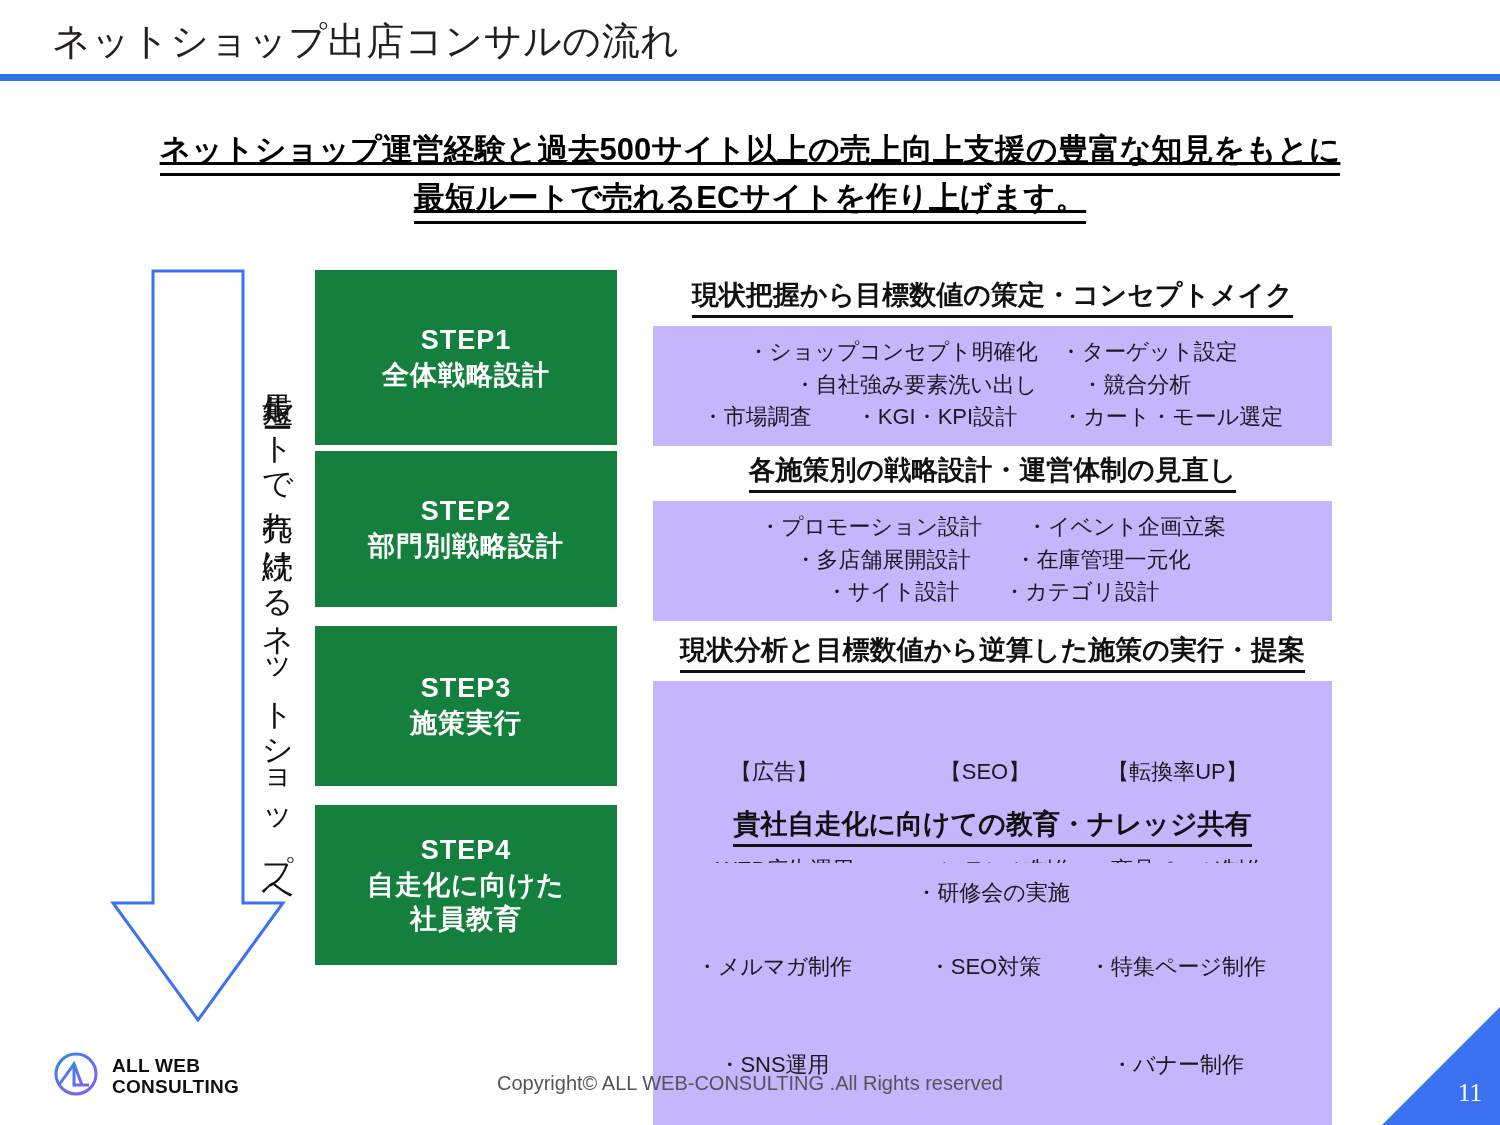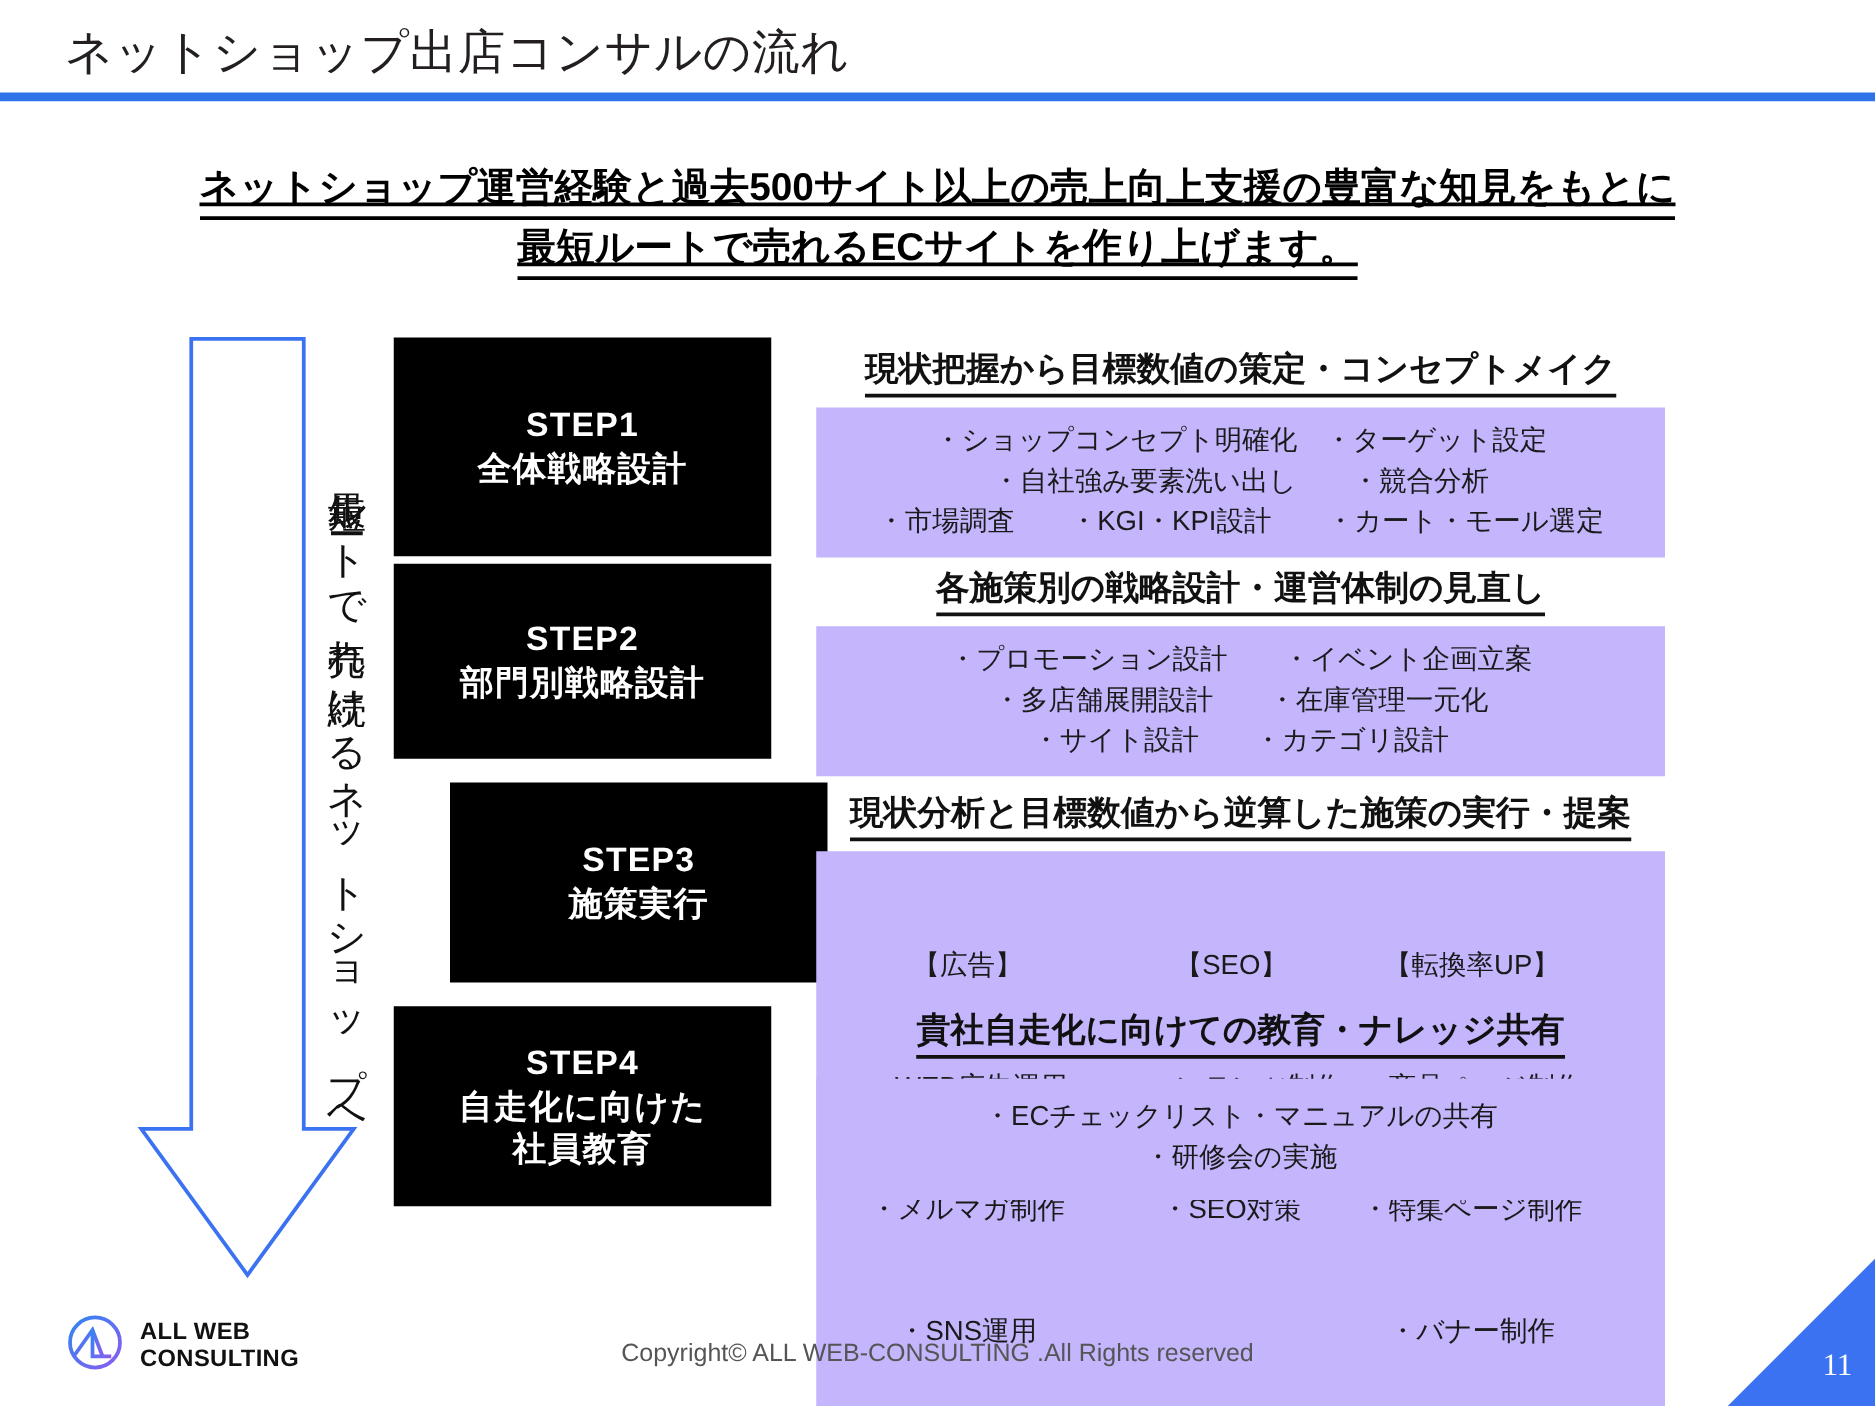--- a/index.html
+++ b/index.html
@@ -86,21 +86,21 @@
     color: #111111;
     line-height: 1;
     white-space: nowrap;
   }
 
   
   .step-box {
     position: absolute;
     left: 315px;
     width: 302px;
-    background: #000000;
+    background: #15803d;
     color: #ffffff;
     display: flex;
     flex-direction: column;
     align-items: center;
     justify-content: center;
     text-align: center;
     font-weight: bold;
     line-height: 1.28;
   }
   .step-num { font-size: 27px; letter-spacing: 1px; }
@@ -222,21 +222,21 @@
   </div>
   <div class="panel" style="top:452px;">
     <div class="panel-heading">各施策別の戦略設計・運営体制の見直し</div>
     <div class="panel-body">
       <div class="line">・プロモーション設計　　・イベント企画立案</div>
       <div class="line">・多店舗展開設計　　・在庫管理一元化</div>
       <div class="line">・サイト設計　　・カテゴリ設計</div>
     </div>
   </div>
 
-  <div class="step-box" style="top:626px; height:160px;margin-left:45px;">
+  <div class="step-box" style="top:626px; height:160px;">
     <div class="step-num">STEP3</div>
     <div class="step-name">施策実行</div>
   </div>
   <div class="panel" style="top:632px;">
     <div class="panel-heading">現状分析と目標数値から逆算した施策の実行・提案</div>
     <div class="panel-body">
       <div class="cols">
         <div class="col col-1">
           <div class="col-title">【広告】</div>
           <div class="line">・WEB広告運用</div>
@@ -260,21 +260,20 @@
   </div>
 
   <div class="step-box" style="top:805px; height:160px;">
     <div class="step-num">STEP4</div>
     <div class="step-name" style="white-space:pre-line;">自走化に向けた
 社員教育</div>
   </div>
   <div class="panel" style="top:806px;">
     <div class="panel-heading">貴社自走化に向けての教育・ナレッジ共有</div>
     <div class="panel-body" style="margin-top:16px; padding-top:14px; padding-bottom:18px;">
-      <div class="line">・ECチェックリスト・マニュアルの共有</div>
       <div class="line">・研修会の実施</div>
     </div>
   </div>
 
   <div class="logo-wrap">
     <span>
       <svg width="48" height="48" viewBox="0 0 48 48" aria-hidden="true">
         <defs>
           <linearGradient id="lg" x1="0" y1="0" x2="1" y2="1">
             <stop offset="0%" stop-color="#2f86f2"></stop>

